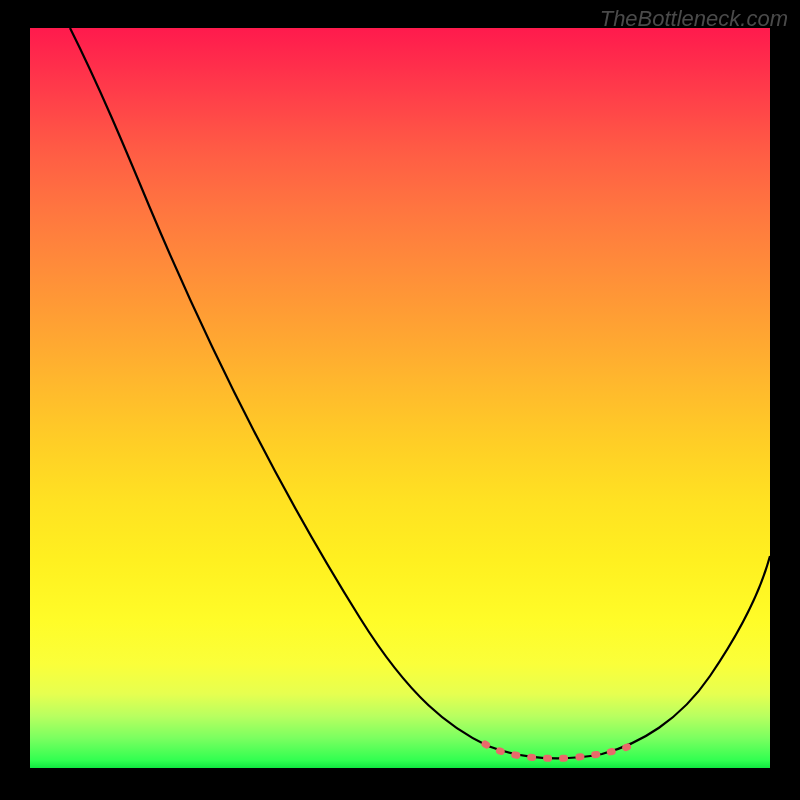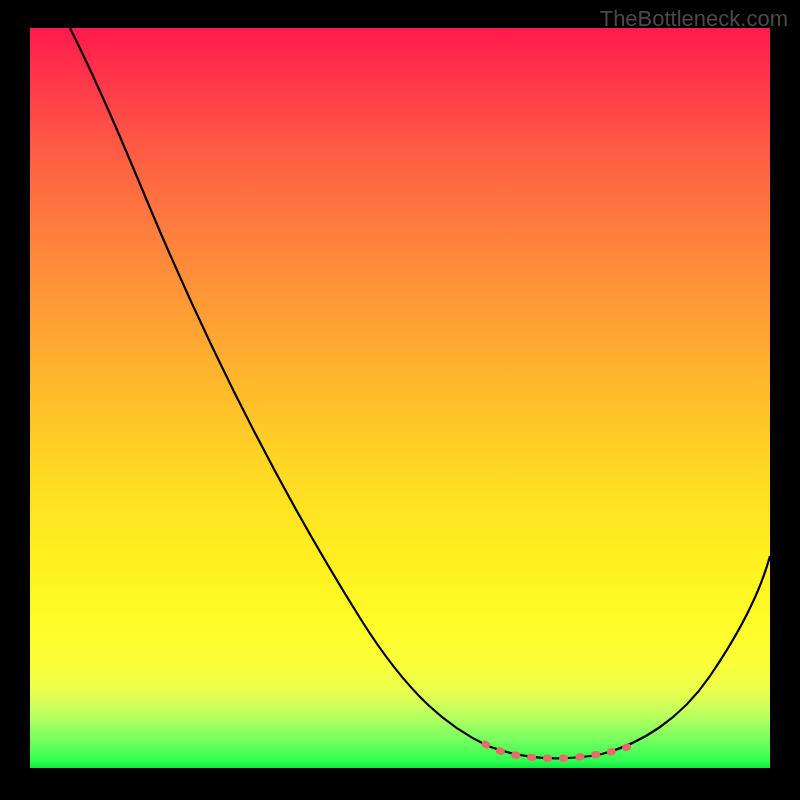--- a/index.html
+++ b/index.html
@@ -1,17 +1,17 @@
 <!DOCTYPE html>
 <html><head>
 <meta charset="utf-8">
 <style>
   * { margin: 0; padding: 0; box-sizing: border-box; }
   html, body { width: 800px; height: 800px; background: #000; overflow: hidden; }
-  .container { position: relative; width: 800px; height: 800px; background: #000; }
+  .container { position: relative; width: 800px; height: 800px; background: #000; font-style: italic; }
   .watermark {
     position: absolute;
     top: 6px;
     right: 12px;
     font-family: Arial, sans-serif;
     font-size: 22px;
     font-weight: 500;
     color: #4a4a4a;
     z-index: 10;
   }

